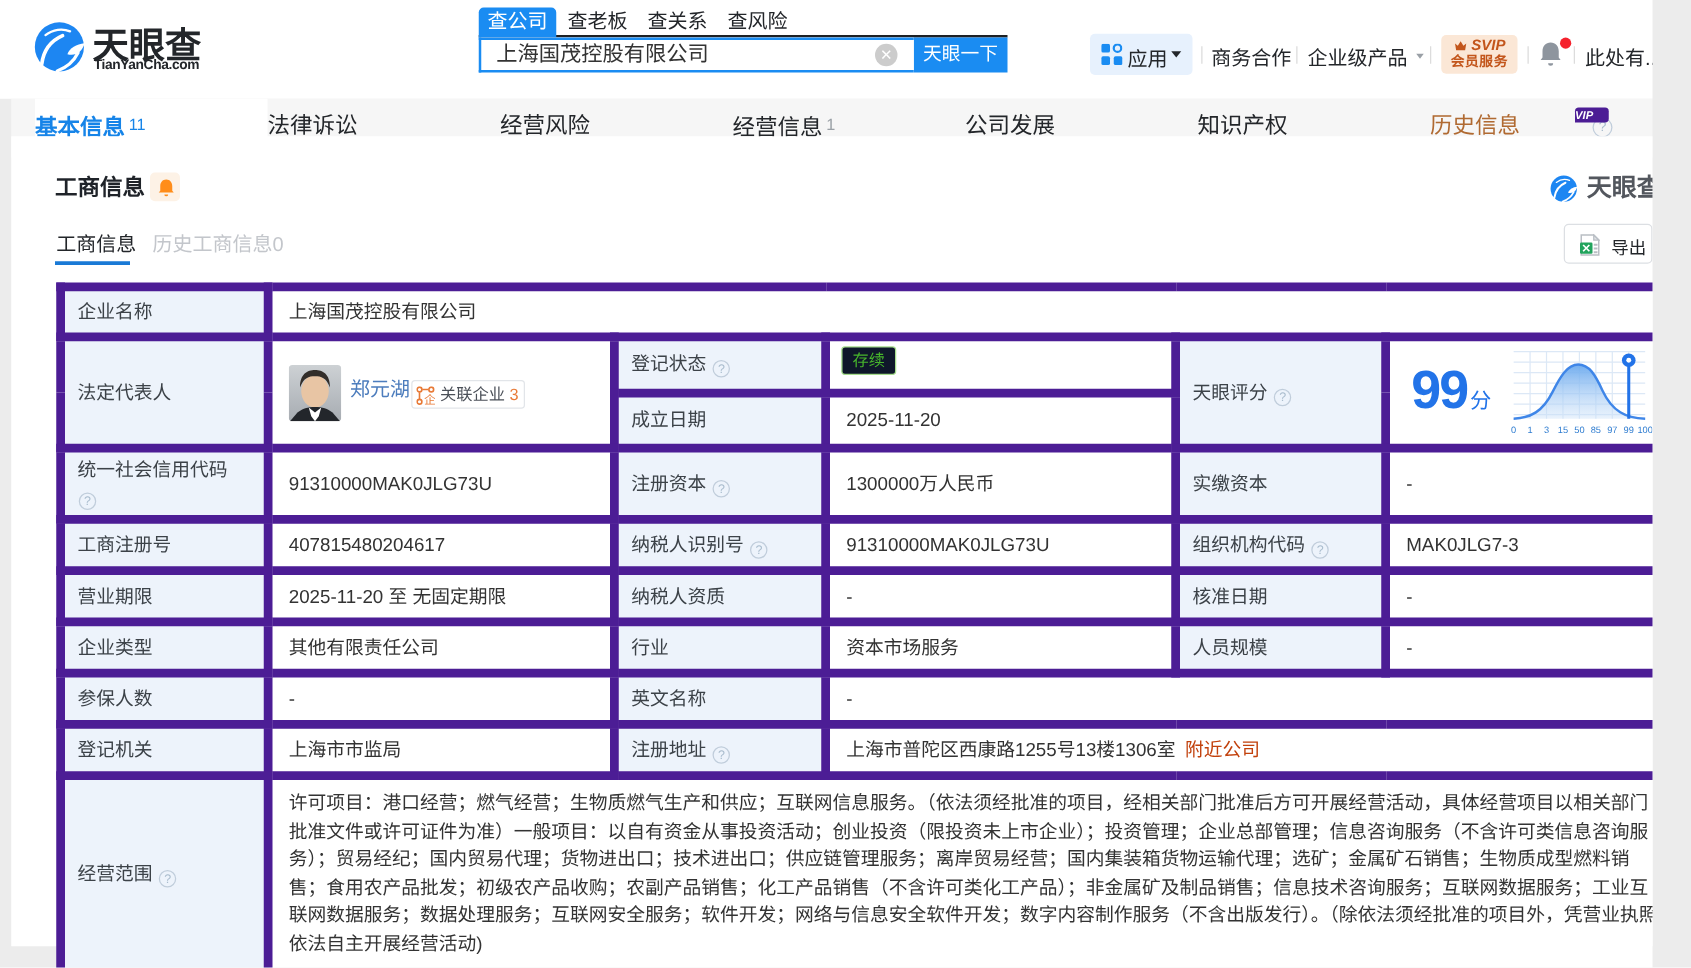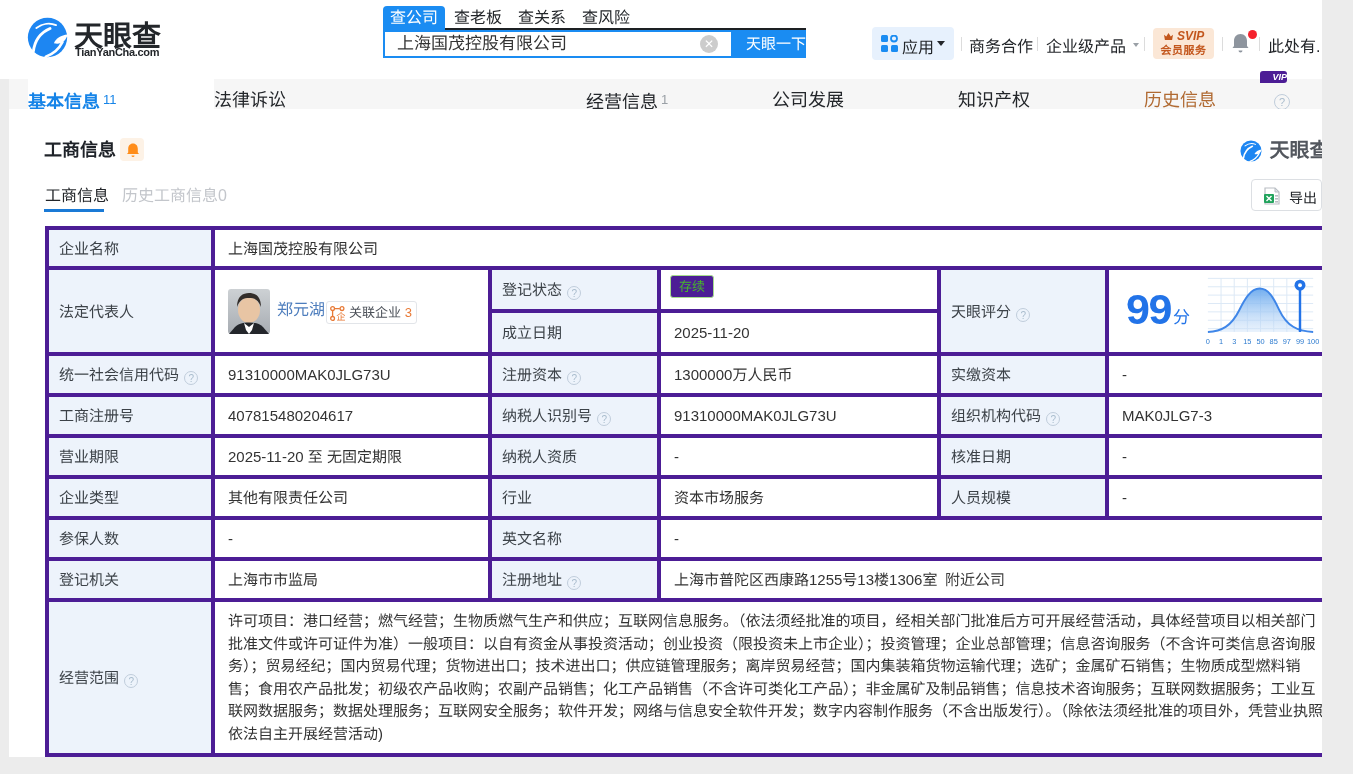--- a/index.html
+++ b/index.html
@@ -15,54 +15,54 @@
 .redbadge{position:absolute;left:168px;top:18px;width:201px;height:43px;background:#e23c3b;border-radius:4px;color:#fff;text-align:center;padding-top:3px}
 .redbadge .l1{font-size:13px;letter-spacing:5.2px;margin-left:5px;line-height:19px;white-space:nowrap}
 .redbadge .l2{font-size:13px;letter-spacing:0;line-height:18px;white-space:nowrap}
 
 .stabs{position:absolute;left:383px;top:6px;width:423px;height:24px}
 .sline{position:absolute;left:383px;top:28px;width:423px;height:2px;background:#1d2023}
 .stab{float:left;font-size:16px;color:#23262a;line-height:24px;padding:0 7px;height:24px;margin-right:2px}
 .stab.on{background:#1a8cf2;color:#fff;border-radius:4px 4px 0 0}
 .sinput{position:absolute;left:383px;top:30px;z-index:2;width:348px;height:28px;background:#fff;border:2px solid #1a8cf2;border-right:none;font-size:17px;color:#333;line-height:24px;padding-left:12px}
 .sclear{position:absolute;left:700px;top:35px;z-index:3;width:18px;height:18px;border-radius:50%;background:#ccc;color:#fff;font-size:12px;text-align:center;line-height:18px}
-.sbtn{position:absolute;left:731px;top:30px;width:75px;height:28px;background:#1a8cf2;color:#fff;font-size:15px;text-align:right;line-height:28px}
+.sbtn{position:absolute;left:731px;top:30px;width:75px;height:28px;background:#1a8cf2;color:#fff;font-size:15px;text-align:center;line-height:28px}
 
 .appchip{position:absolute;left:872px;top:27px;width:82px;height:33px;background:#e7f1fd;border-radius:4px}
 .appchip .txt{position:absolute;left:30px;top:7px;font-size:16px;color:#23262a}
 .appchip .tri{position:absolute;left:65px;top:14px;width:0;height:0;border:4.5px solid transparent;border-top:5.5px solid #23262a}
 .hsep{position:absolute;width:1px;height:14px;background:#dcdcdc;top:37px}
 .hitem{position:absolute;top:33px;font-size:16px;color:#23262a;white-space:nowrap}
 .gtri{display:inline-block;width:0;height:0;border:3.5px solid transparent;border-top:4.5px solid #9aa0a6;vertical-align:2px;margin-left:7px}
 .svip{position:absolute;left:1153px;top:28px;width:61px;height:31px;background:#fbe7d6;border-radius:4px;color:#c3561c;text-align:center}
 .svip .l1{font-size:12px;font-weight:bold;font-style:italic;line-height:15px;margin-top:1px}
 .svip .l2{font-size:11px;font-weight:bold;line-height:13px;letter-spacing:.5px}
 .belldot{position:absolute;left:1248px;top:30px;width:9px;height:9px;border-radius:50%;background:#f5222d}
 
 .strip{position:absolute;left:9px;top:79px;width:1335px;height:47px;background:#f6f6f6}
 .ntab{position:absolute;top:0;height:47px;text-align:left;font-size:18px;color:#23262a;line-height:42px;white-space:nowrap}
 .ntab.on{background:#fff;color:#1684e8;font-weight:bold;font-size:18px}
 .nsup{font-size:13px;color:#1684e8;vertical-align:4px;margin-left:3px;font-weight:normal}
 .nsup2{font-size:13px;color:#9aa0a6;vertical-align:4px;margin-left:3px}
 .hist{color:#b06a32}
-.vipbadge{position:absolute;left:1260px;top:71px;width:27px;height:12px;background:#4c1d95;border-radius:3px 3px 3px 0;color:#fff;font-size:9px;font-weight:bold;font-style:italic;text-align:right;line-height:12px}
+.vipbadge{position:absolute;left:1260px;top:86px;width:27px;height:12px;background:#4c1d95;border-radius:3px 3px 3px 0;color:#fff;font-size:9px;font-weight:bold;font-style:italic;text-align:left;line-height:12px}
 .qmark{display:inline-block;width:14px;height:14px;border:1px solid #c0cddb;border-radius:50%;color:#a9bccd;font-size:10px;line-height:13px;text-align:center;vertical-align:-2px;margin-left:1px}
 
 .card{position:absolute;left:9px;top:109px;width:1335px;height:648px;background:#fff}
 .h2{position:absolute;left:35px;top:26px;font-size:18px;font-weight:bold;color:#1f2329}
 .bellchip{position:absolute;left:111px;top:29px;width:24px;height:23px;background:#fdf2e6;border-radius:4px}
 .wmark{position:absolute;left:1231px;top:25px}
 .subtab1{position:absolute;left:36px;top:73px;font-size:16px;color:#23262a}
 .subtab2{position:absolute;left:113px;top:73px;font-size:16px;color:#c3c6cb}
 .subline{position:absolute;left:35px;top:100px;width:60px;height:3px;background:#1a7ad6}
 .export{position:absolute;left:1242px;top:70px;width:71px;height:32px;border:1px solid #dcdfe3;border-radius:4px;background:#fff}
 .export span{position:absolute;left:37px;top:7px;font-size:14px;color:#23262a}
 
 .tbl{position:absolute;left:36px;top:117px;width:1296px;border-collapse:collapse;table-layout:fixed}
-.tbl td{border:4px solid #4c1d95;font-size:15px;color:#333;padding:4px 12px 4px 13px;vertical-align:middle;background:#fff;line-height:21px}
+.tbl td{border:7px solid #4c1d95;font-size:15px;color:#333;padding:4px 12px 4px 13px;vertical-align:middle;background:#fff;line-height:21px}
 .tbl td.lb{background:#edf3fb;padding-left:10px;color:#3c4248}
 </style>
 </head>
 <body>
 <div id="page">
   <div class="header">
     <svg class="logo-ico" viewBox="0 0 48 48">
       <circle cx="24" cy="24" r="23" fill="#1d86f2"></circle>
       <path d="M11 13 C18 7.5 27 6.5 34 9.5" stroke="#fff" stroke-width="2.2" fill="none" stroke-linecap="round"></path>
       <path d="M7.5 40 C9 28.5 15.5 18.5 27 13.5" stroke="#fff" stroke-width="3.4" fill="none" stroke-linecap="round"></path>
@@ -107,20 +107,21 @@
       <path d="M9.5 1 C5.5 1 3 4 3 8 L3 13 L1.5 15 L17.5 15 L16 13 L16 8 C16 4 13.5 1 9.5 1 Z" fill="#8e959e"></path>
       <path d="M7.5 17.5 a2 2 0 0 0 4 0 Z" fill="#8e959e"></path>
     </svg>
     <div class="belldot"></div>
     <div class="hsep" style="left:1259px"></div>
     <div class="hitem" style="left:1268px">此处有...<span class="gtri"></span></div>
   </div>
   <div class="strip">
     <div class="ntab on" style="left:19px;width:186px">基本信息<span class="nsup">11</span></div>
     <div class="ntab" style="left:205px;width:186px">法律诉讼</div>
+    <div class="ntab" style="left:391px;width:186px">经营风险</div>
     <div class="ntab" style="left:577px;width:186px">经营信息<span class="nsup2">1</span></div>
     <div class="ntab" style="left:763px;width:186px">公司发展</div>
     <div class="ntab hist" style="left:1135px;width:186px">历史信息</div>
     <div class="ntab" style="left:949px;width:186px">知识产权</div>
     <div class="qmark" style="position:absolute;left:1264px;top:15px;width:16px;height:16px;line-height:15px;font-size:11px">?</div>
     <div style="position:absolute;left:1331px;top:0;width:1px;height:47px;background:#ececec"></div>
   </div>
   <div class="vipbadge">VIP</div>
   <div class="card">
     <div class="h2">工商信息</div>
@@ -191,21 +192,21 @@
               <svg style="position:absolute;left:3px;top:4px" width="15" height="15" viewBox="0 0 15 15">
                 <circle cx="2.6" cy="2.6" r="1.9" fill="none" stroke="#e87a37" stroke-width="1.3"></circle>
                 <circle cx="2.6" cy="12.4" r="1.9" fill="none" stroke="#e87a37" stroke-width="1.3"></circle>
                 <circle cx="12" cy="2.6" r="1.9" fill="none" stroke="#e87a37" stroke-width="1.3"></circle>
                 <path d="M2.6 4.8 V10.2 M4.8 2.6 H9.8" fill="none" stroke="#e87a37" stroke-width="1.3"></path>
                 <text x="6.2" y="14.2" font-size="9.5" fill="#e87a37">企</text>
               </svg>关联企业 <span style="color:#e87a37">3</span></span>
           </div>
         </td>
         <td class="lb">登记状态 <span class="qmark">?</span></td>
-        <td><span style="display:inline-block;height:23px;line-height:21px;border:1px solid #a6dd8d;background:#4c1d95;border-radius:3px;color:#47b42c;font-size:13px;padding:0 8px;margin-left:-4px;position:relative;top:-3px">存续</span></td>
+        <td><span style="display:inline-block;height:23px;line-height:21px;border:1px solid #a6dd8d;background:#0f172a;border-radius:3px;color:#47b42c;font-size:13px;padding:0 8px;margin-left:-4px;position:relative;top:-3px">存续</span></td>
         <td class="lb" rowspan="2">天眼评分 <span class="qmark">?</span></td>
         <td rowspan="2" style="padding:0">
           <div style="position:relative;height:82px">
             <span style="position:absolute;left:17px;top:29px;font-size:43px;font-weight:bold;color:#2273e8;letter-spacing:-1.5px">99</span>
             <span style="position:absolute;left:64px;top:37px;font-size:17px;color:#2273e8">分</span>
             <svg style="position:absolute;left:95px;top:7px" width="115" height="69" viewBox="0 0 118 70">
               <defs>
                     <linearGradient id="cg" x1="0" y1="0" x2="0" y2="1">
                       <stop offset="0" stop-color="#6aa9ee" stop-opacity=".95"></stop>
                       <stop offset="1" stop-color="#cfe3f9" stop-opacity=".45"></stop>
@@ -273,21 +274,21 @@
       <tr style="height:41px">
             <td class="lb">参保人数</td>
             <td>-</td>
             <td class="lb">英文名称</td>
             <td colspan="3">-</td>
           </tr>
       <tr style="height:41px">
             <td class="lb">登记机关</td>
             <td>上海市市监局</td>
             <td class="lb">注册地址 <span class="qmark">?</span></td>
-            <td colspan="3">上海市普陀区西康路1255号13楼1306室 <span style="color:#404040">附近公司</span></td>
+            <td colspan="3">上海市普陀区西康路1255号13楼1306室 <span style="color:#c2410c">附近公司</span></td>
           </tr>
       <tr style="height:154px">
             <td class="lb">经营范围 <span class="qmark">?</span></td>
             <td colspan="5" style="line-height:22.5px;padding-top:8px;padding-bottom:8px">许可项目：港口经营；燃气经营；生物质燃气生产和供应；互联网信息服务。（依法须经批准的项目，经相关部门批准后方可开展经营活动，具体经营项目以相关部门批准文件或许可证件为准）一般项目：以自有资金从事投资活动；创业投资（限投资未上市企业）；投资管理；企业总部管理；信息咨询服务（不含许可类信息咨询服务）；贸易经纪；国内贸易代理；货物进出口；技术进出口；供应链管理服务；离岸贸易经营；国内集装箱货物运输代理；选矿；金属矿石销售；生物质成型燃料销售；食用农产品批发；初级农产品收购；农副产品销售；化工产品销售（不含许可类化工产品）；非金属矿及制品销售；信息技术咨询服务；互联网数据服务；工业互联网数据服务；数据处理服务；互联网安全服务；软件开发；网络与信息安全软件开发；数字内容制作服务（不含出版发行）。（除依法须经批准的项目外，凭营业执照依法自主开展经营活动)</td>
           </tr>
     </tbody>
       </table>
   </div>
 </div>
 

